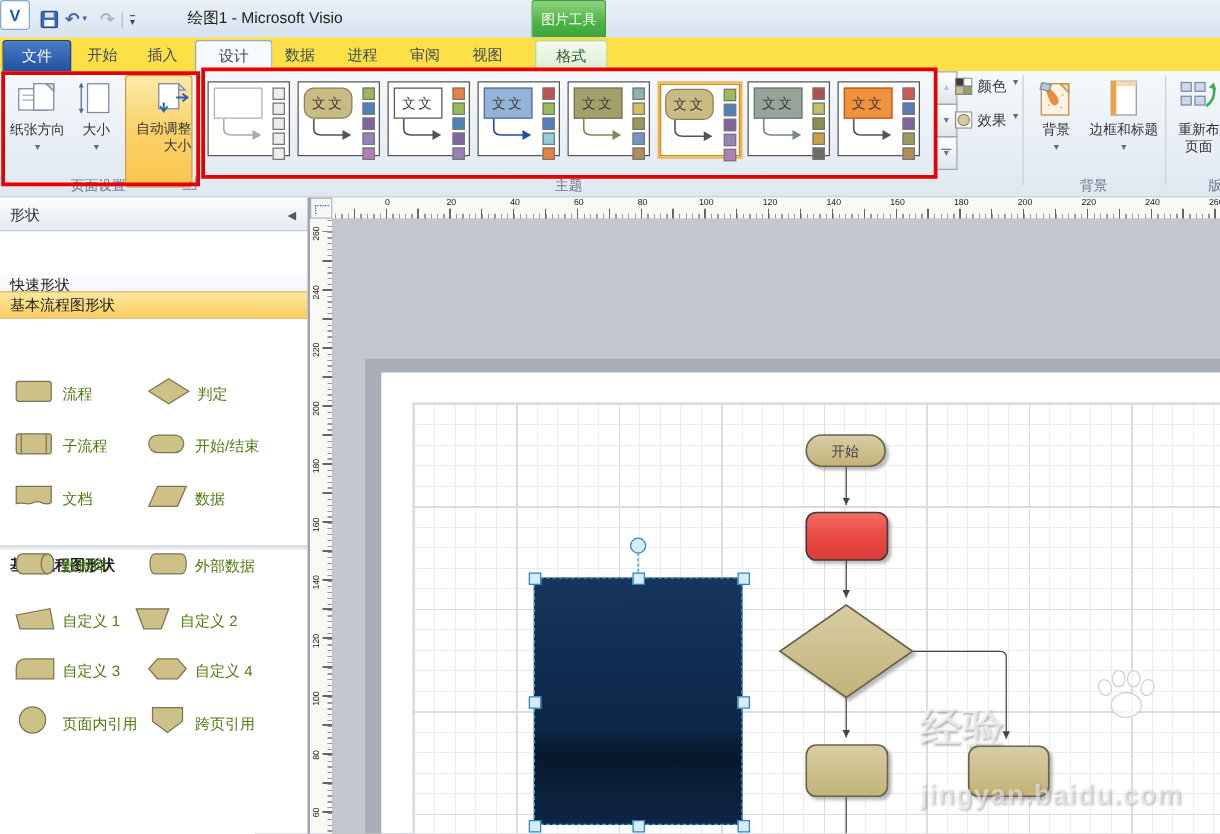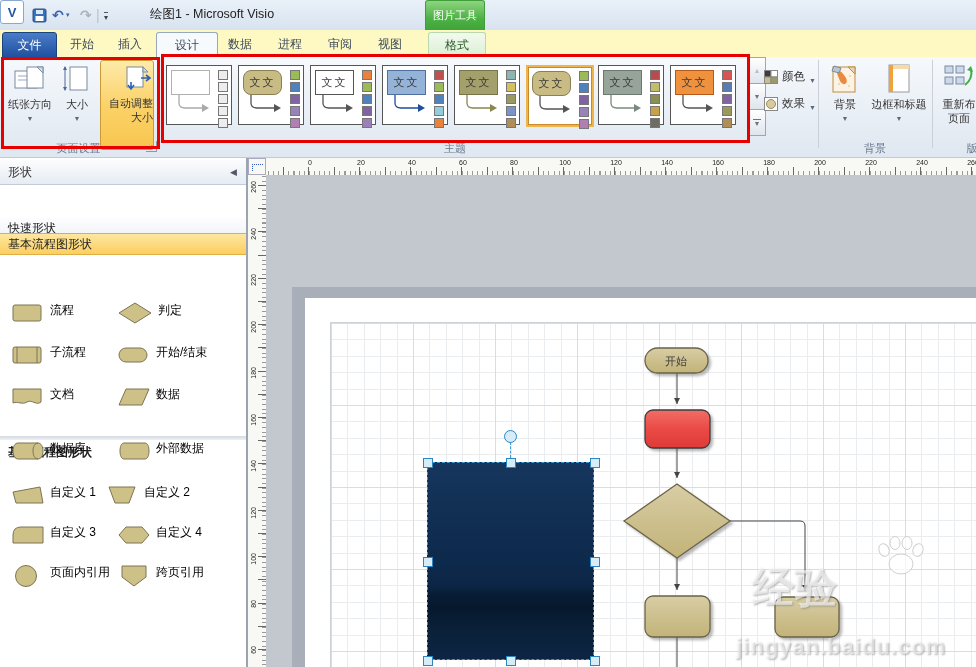--- a/index.html
+++ b/index.html
@@ -10,37 +10,37 @@
   #titlebar{position:absolute;left:0;top:0;width:976px;height:30px;
     background:linear-gradient(#e9f0f8,#d8e3f0);border-bottom:1px solid #cdd8e6;}
   .qat-btn{position:absolute;top:5px;height:20px;display:flex;align-items:center;justify-content:center;color:#3a62b0;font-size:14px;}
   #app-icon{left:4px;top:4px;width:22px;height:22px;background:#fff;border:1px solid #89a8d0;border-radius:3px;
     color:#2456a4;font-weight:bold;font-size:13px;display:flex;align-items:center;justify-content:center;}
   #title-text{position:absolute;left:150px;top:6px;width:240px;text-align:left;font-size:12.5px;color:#222;}
   #ctx-header{position:absolute;left:425px;top:0;width:58px;height:29px;
     background:linear-gradient(#8fd47f,#4cb244 60%,#3fa53b);border:1px solid #3f9e3b;border-bottom:none;
     border-radius:3px 3px 0 0;color:#fff;font-size:11px;display:flex;align-items:center;justify-content:center;}
   
-  #tabrow{position:absolute;left:0;top:30px;width:976px;height:27px;background:#fef9c3;}
+  #tabrow{position:absolute;left:0;top:30px;width:976px;height:27px;background:#fde047;}
   .tab{position:absolute;top:2px;height:25px;display:flex;align-items:center;justify-content:center;
        font-size:12px;color:#3c4a5a;border-radius:3px 3px 0 0;}
   .tab.file{background:linear-gradient(#4a7cc8,#1e4f9e);color:#fff;border:1px solid #1a4档c;}
   .tab.sel{background:#f7fafc;border:1px solid #98a8bc;border-bottom:1px solid #f7fafc;}
   .tab.ctx{background:linear-gradient(#f2faef,#d9efd2);border:1px solid #b9d8ae;border-bottom:none;color:#2e5a2a;}
   
   #ribbon{position:absolute;left:0;top:57px;width:976px;height:100px;
     background:linear-gradient(#f6f9fc,#e9eff6 55%,#dfe7f0);border-bottom:1px solid #c3cad2;}
   .grplabel{position:absolute;top:84px;font-size:11px;color:#68798c;text-align:center;}
   .vsep{position:absolute;top:3px;height:88px;width:1px;background:#c9d0d9;}
   .bigbtn{position:absolute;top:3px;height:92px;display:flex;flex-direction:column;align-items:center;
     font-size:11px;color:#333;text-align:center;line-height:14px;}
   .bigbtn svg{margin:3px 0 2px 0;}
   .drop{font-size:7px;color:#5a6a7a;margin-top:1px;}
   .amber{background:linear-gradient(#fdeaa9,#fbd268 50%,#f8c64f);border:1px solid #c89b38;border-radius:3px;align-items:flex-end;}
-  .smallbtn{position:absolute;height:22px;display:flex;align-items:flex-end;font-size:11.5px;color:#333;gap:4px;}
+  .smallbtn{position:absolute;height:22px;display:flex;align-items:flex-start;font-size:11.5px;color:#333;gap:4px;}
   
   .thumb{position:absolute;top:8px;width:64px;height:58px;background:#fff;border:1px solid #565656;}
   .thumb.sel{border:2px solid #f0b54a;box-shadow:0 0 0 1px #c98a2e inset;}
   .tshape{position:absolute;left:4px;top:4px;width:37px;height:23px;border:1px solid;display:flex;
     align-items:center;justify-content:center;font-size:11px;letter-spacing:2px;color:#3a3a3a;}
   .tshape.r{border-radius:8px;}
   .tsw{position:absolute;right:3px;top:4px;display:flex;flex-direction:column;gap:2px;}
   .tsw div{width:8px;height:8px;border:1px solid #777;}
   .tarrow{position:absolute;left:4px;top:29px;}
   .gal-scroll{position:absolute;display:flex;flex-direction:column;}
@@ -54,21 +54,21 @@
   #panel-head{position:absolute;left:0;top:2px;width:246px;height:25px;
     background:linear-gradient(#fbfcfd,#e6ecf3);border-bottom:1px solid #c2ccd8;
     display:flex;align-items:center;font-size:12px;color:#333;padding-left:8px;box-sizing:border-box;}
   .cat{position:absolute;left:0;width:246px;height:22px;display:flex;align-items:center;
     background:linear-gradient(#fdfdfe,#eef2f7);border-bottom:1px solid #cfd7e0;
     font-size:12px;color:#222;padding-left:8px;box-sizing:border-box;}
   .cat.sel{background:linear-gradient(#fde7a0,#fbce60);border-top:1px solid #e0ae46;border-bottom:1px solid #e0ae46;}
   .cat .arr{position:absolute;right:9px;font-size:8px;color:#555;}
   #pdivider{position:absolute;left:0;top:278px;width:246px;height:4px;background:linear-gradient(#d4dae1,#eef1f5);}
   #sec-title{position:absolute;left:8px;top:286px;font-size:12px;font-weight:bold;color:#222;}
-  .scell{position:absolute;display:flex;align-items:flex-start;gap:6px;font-size:12px;color:#000000;}
+  .scell{position:absolute;display:flex;align-items:flex-end;gap:6px;font-size:12px;color:#4d7c0f;}
   .scell svg{flex:none;}
   
   #corner{position:absolute;left:248px;top:158px;width:18px;height:17px;background:#f7f7f3;border:1px solid #aab;box-sizing:border-box;}
   #corner:after{content:"";position:absolute;left:3px;top:5px;width:10px;height:6px;
     border-left:1px dotted #3355cc;border-top:1px dotted #3355cc;}
   #hruler{position:absolute;left:266px;top:158px;width:710px;height:17px;background:#f8f8f4;border-bottom:1px solid #888;
     background-image:
       repeating-linear-gradient(90deg,#666 0 1px,transparent 1px 25.5px),
       repeating-linear-gradient(90deg,#999 0 1px,transparent 1px 5.1px);
     background-size:100% 8px,100% 4px;background-position:17px bottom,2px bottom;background-repeat:no-repeat;}
@@ -95,21 +95,21 @@
     border:1px dashed #3d9bd1;box-sizing:border-box;
     background:linear-gradient(180deg,#17365e 0%,#113054 22%,#0e2b4e 45%,#0c2646 62%,#071c33 68%,#06182d 74%,#0a2038 84%,#0d2544 100%);}
   .hnd{position:absolute;width:8px;height:8px;background:#d6ecf8;border:1px solid #2e86c0;z-index:4;}
   #rot-line{position:absolute;left:244px;top:267px;width:0;height:16px;border-left:1px dashed #3d9bd1;z-index:4;}
   #rot-hnd{position:absolute;left:238px;top:255px;width:11px;height:11px;border-radius:50%;
     background:#d6ecf8;border:1px solid #2e86c0;z-index:4;}
   
   #wm{position:absolute;left:470px;top:385px;z-index:6;color:rgba(255,255,255,0.62);
     text-shadow:1px 1px 2px rgba(120,120,120,0.55);font-weight:bold;pointer-events:none;}
   #wm-r1{position:relative;font-size:37px;letter-spacing:1px;display:flex;align-items:flex-end;}
-  #wm-suffix{font-size:42px;margin-left:16px;}
+  #wm-suffix{font-size:33px;}
   #wm-r2{font-size:22px;font-weight:bold;margin-top:18px;letter-spacing:1px;color:rgba(255,255,255,0.5);}
   #wm-paw{position:absolute;left:138px;top:-24px;}
 </style>
 </head>
 <body>
 
 <div id="app">
 
   <div id="titlebar">
     <div id="app-icon">V</div>

